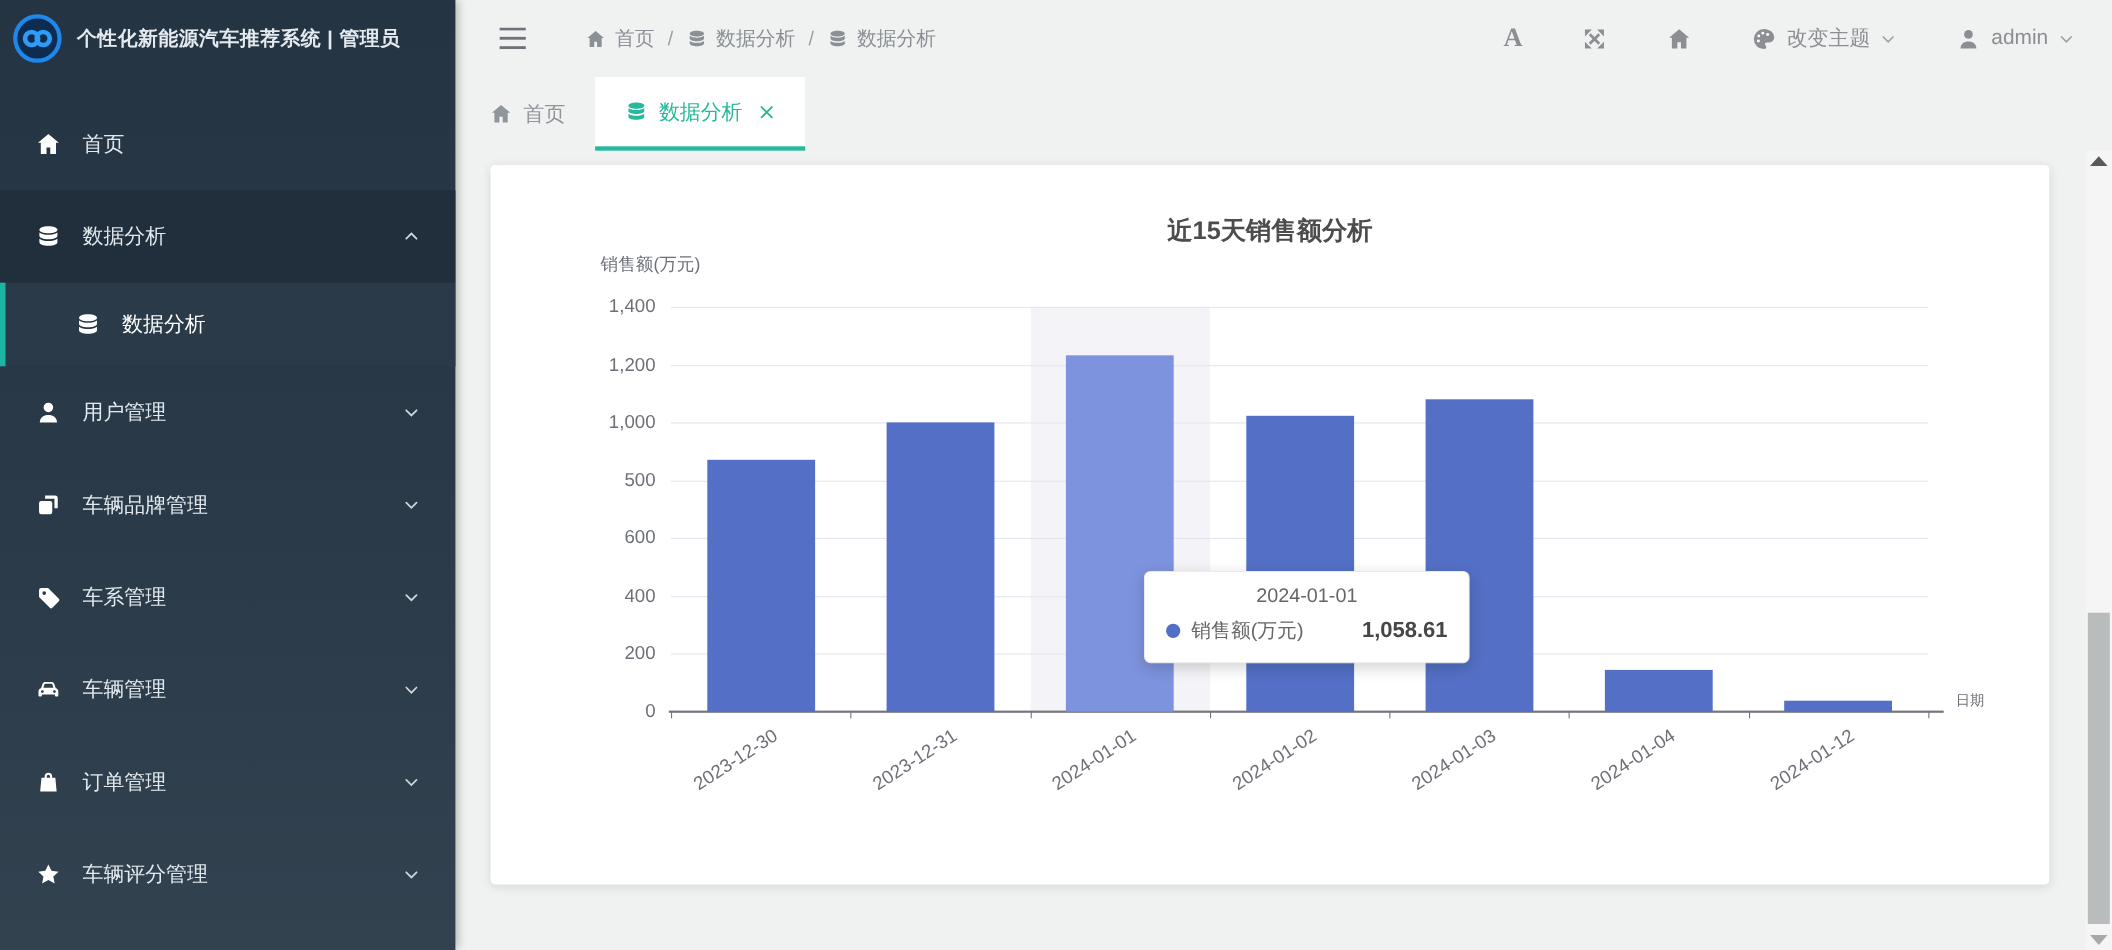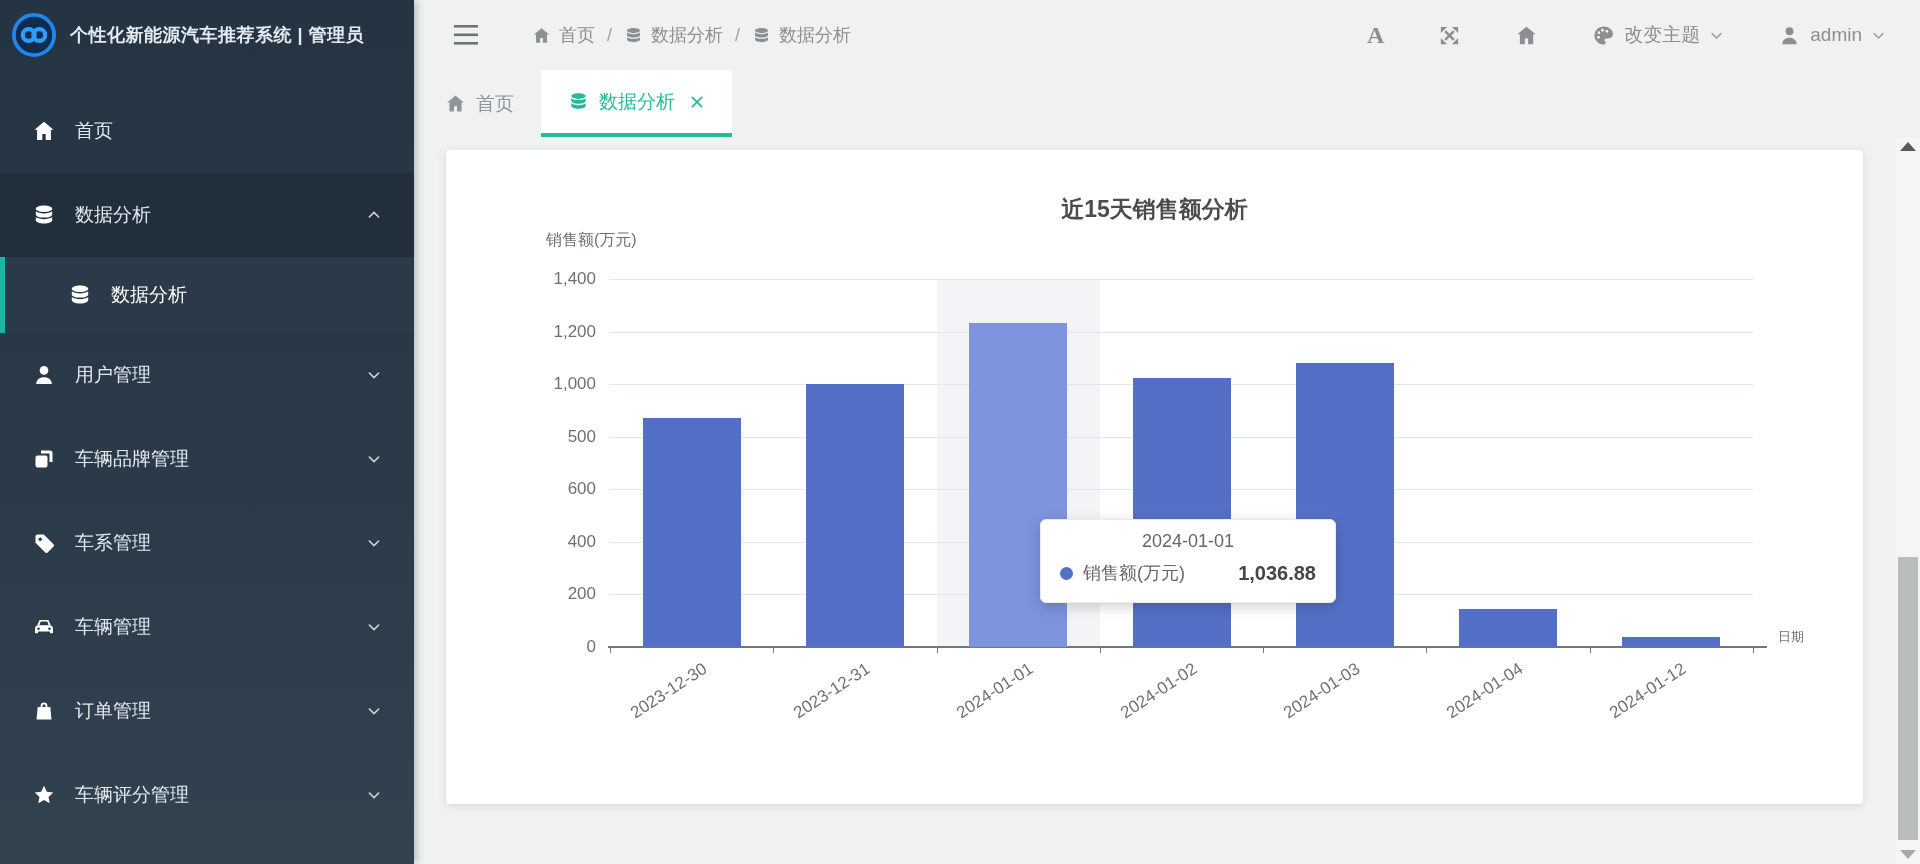--- a/index.html
+++ b/index.html
@@ -408,21 +408,21 @@
                 <span>2024-01-12</span>
               </div>
             </div>
           <div class="x-name" style="left:1332px; top:478px;">日期</div>
 
           <div class="tooltip">
             <div class="tt-title">2024-01-01</div>
             <div class="tt-row">
               <span class="tt-dot"></span>
               <span class="tt-label">销售额(万元)</span>
-              <span class="tt-value">1,036.88</span>
+              <span class="tt-value">1,058.61</span>
             </div>
           </div>
         </div>
       </div>
     </div>
   </div>
 
   <div class="vscroll">
     <span class="vs-up"></span>
     <span class="vs-thumb"></span>

